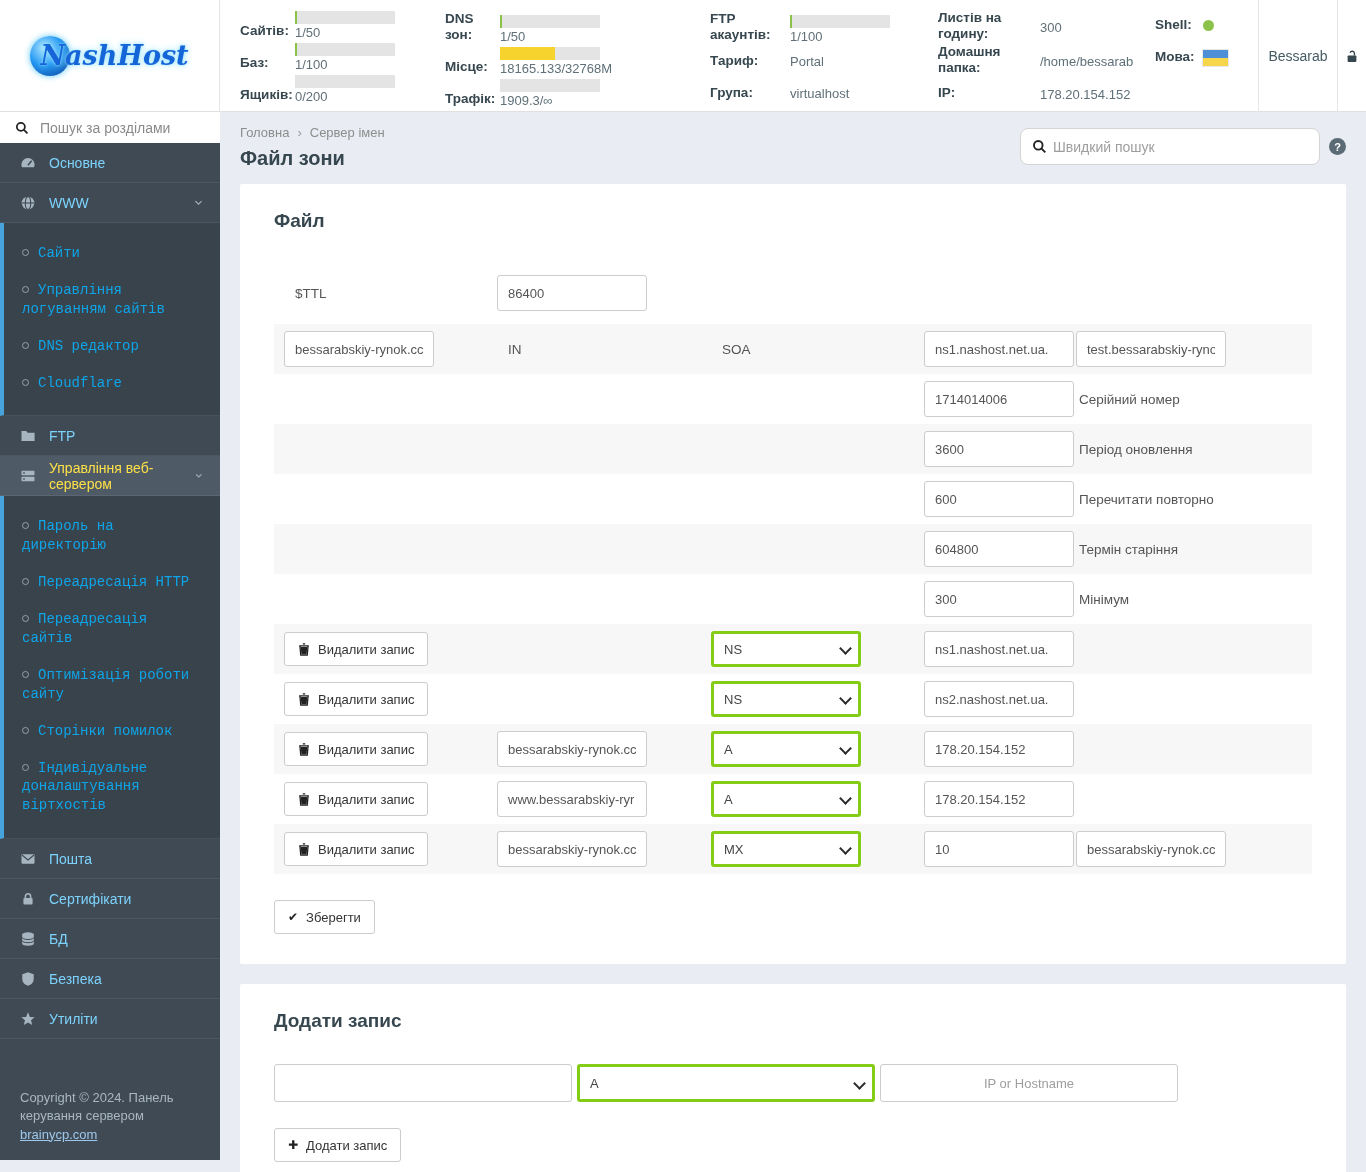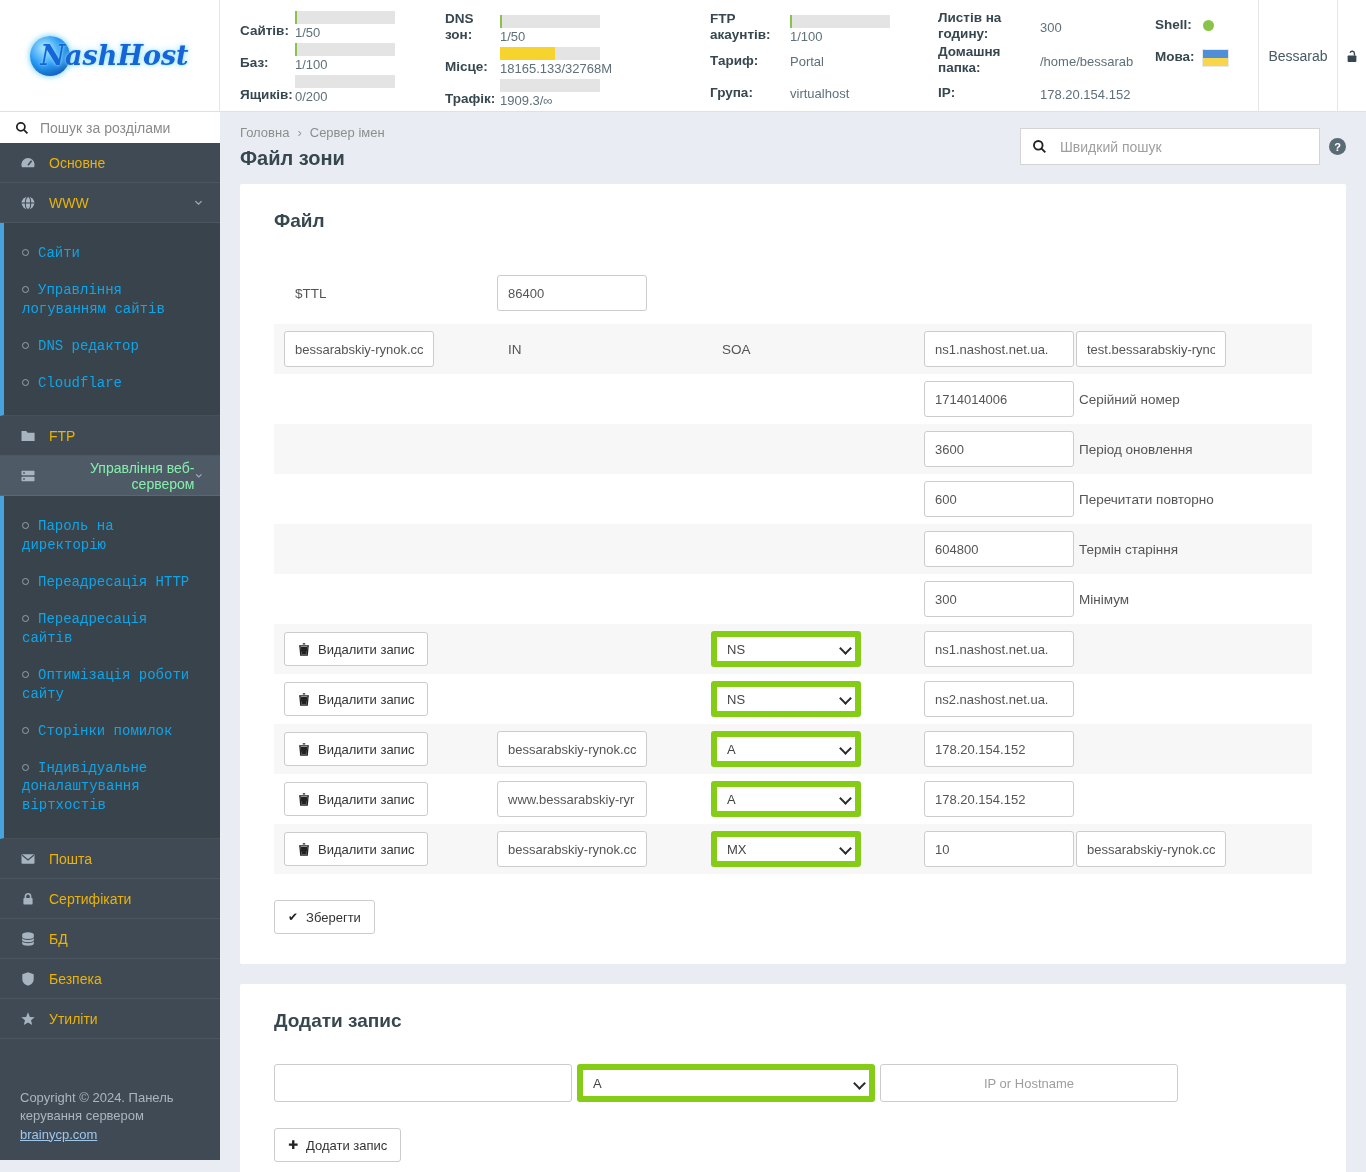--- a/index.html
+++ b/index.html
@@ -41,63 +41,63 @@
   
   .body-row { display:flex; height:1060px; }
 
   
   .sidebar { width:220px; height:1048px; background:#3f4a54; display:flex; flex-direction:column; flex:none; }
   .side-search { height:31px; background:#fff; display:flex; align-items:center; padding:0 15px; gap:11px; flex:none; }
   .side-search svg { flex:none; }
   .side-search input { border:0; outline:0; font-size:14px; width:100%; color:#333; }
   .side-search input::placeholder { color:#8a8a8a; }
   .nav-item { display:flex; align-items:center; height:40px; padding:0 16px 0 20px; font-size:14px;
-              color:#eab308; border-bottom:1px solid rgba(255,255,255,.07); cursor:pointer; flex:none; }
+              color:#7dd3fc; border-bottom:1px solid rgba(255,255,255,.07); cursor:pointer; flex:none; }
   .nav-item .nico { width:16px; height:16px; margin-right:13px; color:#a7b5c1; flex:none; }
-  .nav-item.active { background:#4e5b67; color:#86efac;text-align:right; }
+  .nav-item.active { background:#4e5b67; color:#fde047; }
   .chev { margin-left:auto; color:#9fb0bc; }
   .submenu { background:#39434c; border-left:4px solid #47a3dc; padding:12px 0 14px;
              border-bottom:1px solid rgba(255,255,255,.07); }
   .sub-item { padding:9px 20px 9px 18px; font-size:14px; color:#0ea5e9; line-height:1.35; cursor:pointer;font-family:Liberation Mono, monospace; }
   .sub-item .bullet { display:inline-block; width:7px; height:7px; border:1.4px solid #94a2ad; border-radius:50%;
                       margin-right:9px; position:relative; top:-1px; }
   .side-foot { margin-top:auto; padding:14px 20px 16px; font-size:13px; color:#a9b6c0; line-height:1.42; }
   .side-foot a { color:#9ec7ea; text-decoration:underline; cursor:pointer; }
 
   
   .content { flex:1; padding:13px 20px 0; }
   .page-head { display:flex; justify-content:space-between; align-items:flex-start; margin-bottom:14px; }
   .crumbs { font-size:13px; color:#8d8d8d; }
   .crumb { cursor:pointer; }
   .crumb + .crumb::before { content:"›"; margin:0 8px; color:#9a9a9a; }
   h1.page-title { font-size:20px; color:#37474f; margin-top:7px; font-weight:bold; }
   .qsearch-wrap { display:flex; align-items:center; margin-top:3px; }
-  .qsearch { width:300px; height:37px; background:#fff; border:1px solid #d4d4d4; border-radius:0;
-             display:flex; align-items:center; padding:0 11px; gap:13px; }
+  .qsearch { width:300px; height:37px; background:#fff; border:1px solid #d4d4d4; border-radius:8px;
+             display:flex; align-items:center; padding:0 11px; gap:6px; }
   .qsearch input { border:0; outline:0; flex:1; font-size:14px; color:#333; }
   .qsearch input::placeholder { color:#9e9e9e; }
   .help { width:17px; height:17px; border-radius:50%; background:#5b6b76; color:#fff; font-size:11px; font-weight:bold;
           display:flex; align-items:center; justify-content:center; margin-left:9px; cursor:pointer; flex:none; }
 
   .card { background:#fff; border-radius:2px; padding:26px 34px 30px; margin-bottom:20px; }
   .card h2 { font-size:19px; color:#37474f; font-weight:bold; }
   .card.zone h2 { margin-bottom:34px; }
   .card.add  h2 { margin-bottom:32px; }
 
   .zrow { display:grid; grid-template-columns:213px 214px 213px 152px auto; align-items:center;
           height:50px; padding-left:10px; }
   .ttl-row { height:54px; margin-bottom:4px; }
   .zstripes .zrow:nth-child(odd) { background:#f7f7f7; }
   .g1{grid-column:1}.g2{grid-column:2}.g3{grid-column:3}.g4{grid-column:4}.g5{grid-column:5}
   .inp { width:150px; height:36px; border:1px solid #ccc; border-radius:3px; padding:0 10px;
          font-size:13px; color:#555; background:#fff; outline:none; font-family:inherit; }
   .ztext { font-size:13.5px; color:#555; padding-left:11px; }
   .zlabel { font-size:13.5px; color:#555; padding-left:3px; }
   .sel { position:relative; width:150px; }
-  .sel select { appearance:none; -webkit-appearance:none; width:100%; height:36px; border:6px solid #84cc16;
+  .sel select { appearance:none; -webkit-appearance:none; width:100%; height:36px; border:3px solid #84cc16;
                 border-radius:3px; padding:0 26px 0 10px; font-size:13px; color:#444; background:#fff;
                 outline:none; font-family:inherit; }
   .sel::after { content:""; position:absolute; right:11px; top:13px; width:7px; height:7px;
                 border-right:2px solid #2b2b2b; border-bottom:2px solid #2b2b2b; transform:rotate(45deg);
                 pointer-events:none; }
   .btn { display:inline-flex; align-items:center; gap:8px; background:#fff; border:1px solid #ccc; border-radius:3px;
          height:34px; padding:0 13px; font-size:13px; color:#333; cursor:pointer; font-family:inherit; white-space:nowrap; }
   .btn svg { flex:none; }
   .btn .bico { font-size:12px; color:#222; }
   .save-btn { margin-top:26px; }

